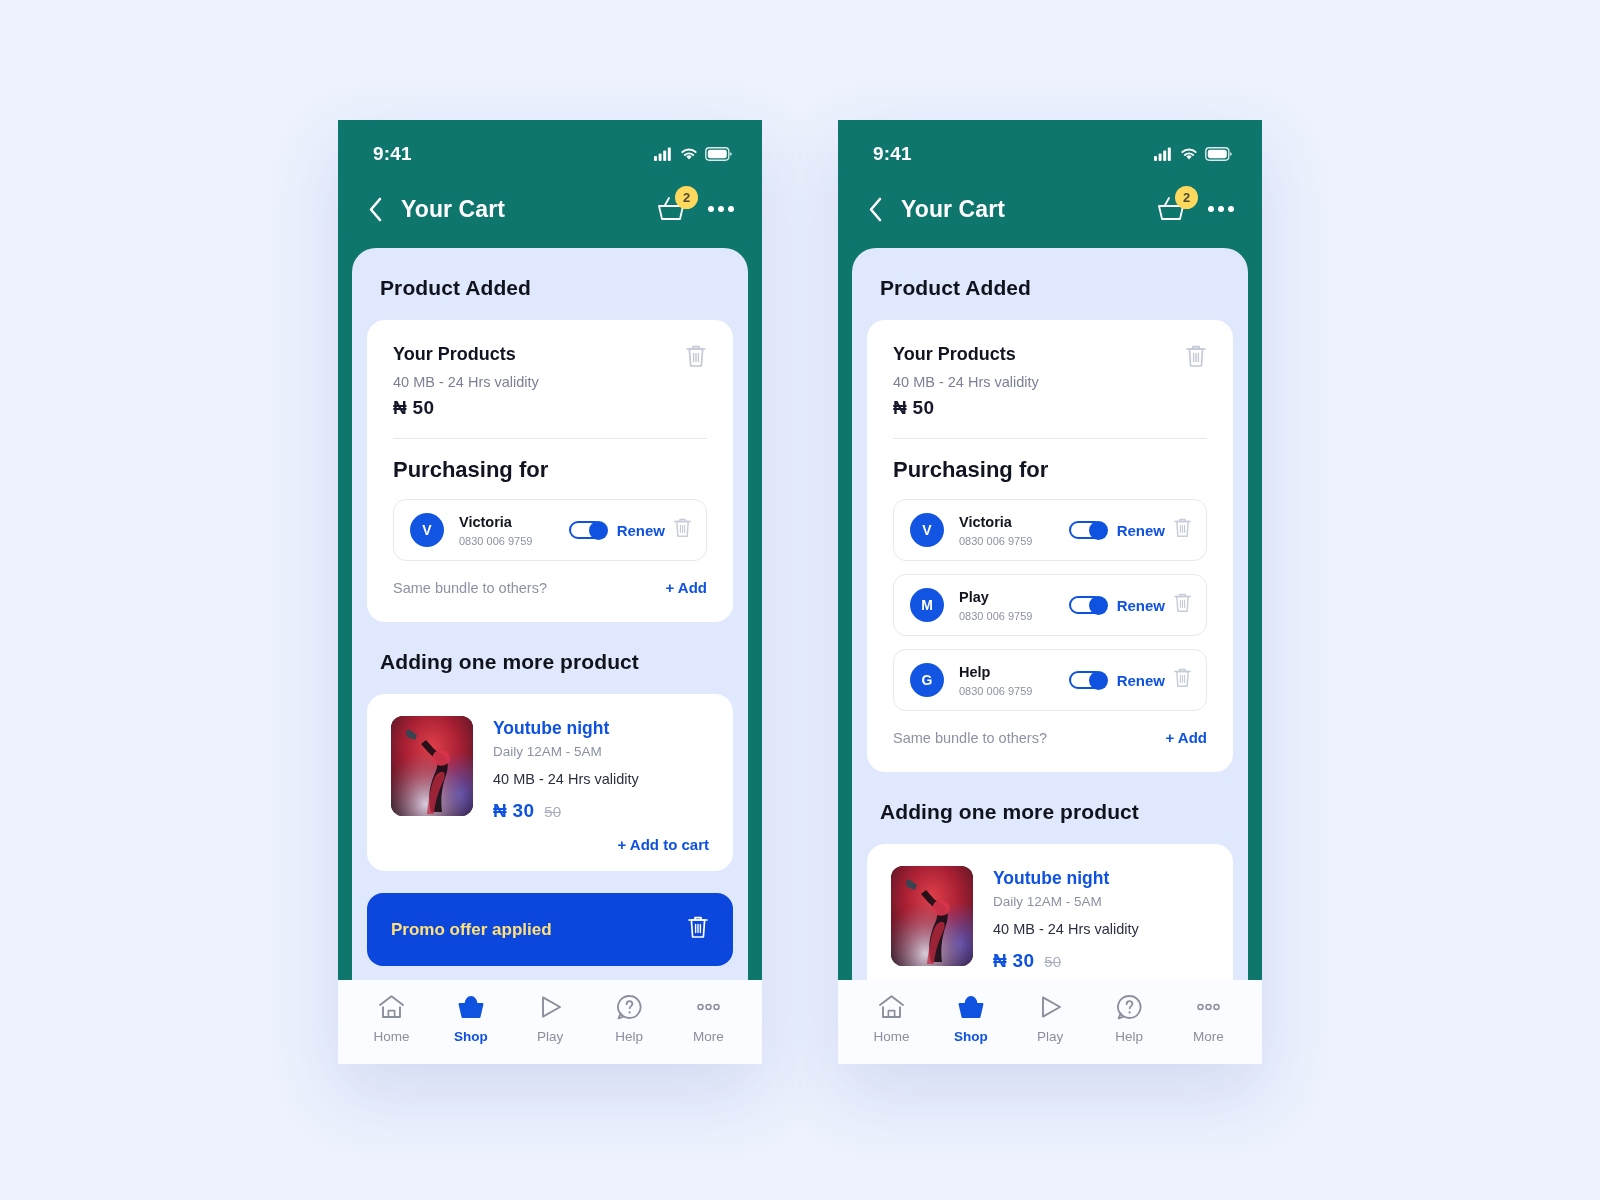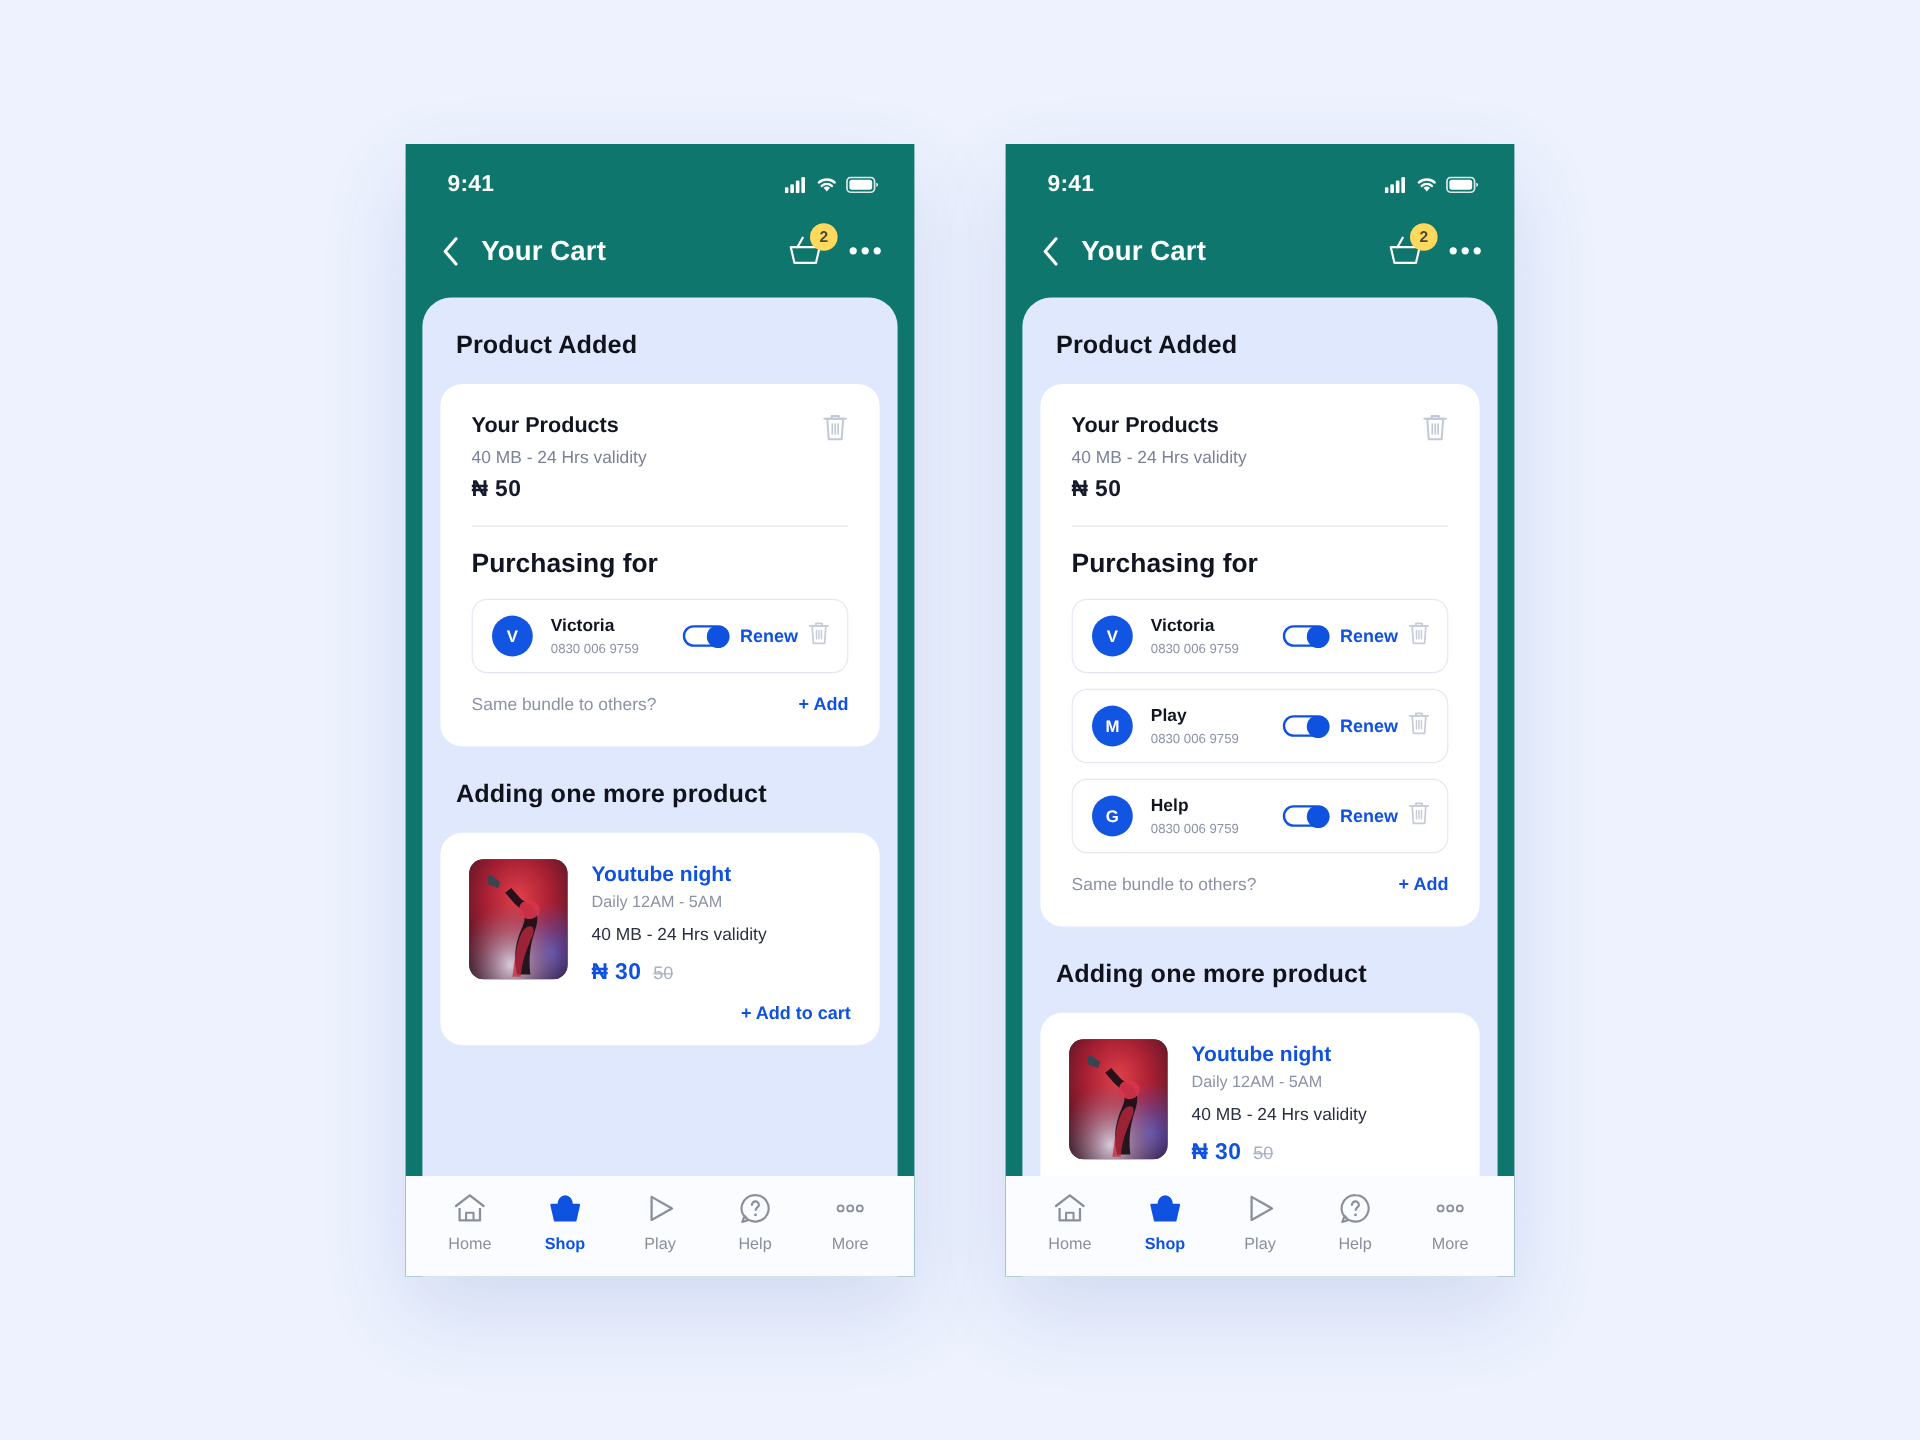--- a/index.html
+++ b/index.html
@@ -460,20 +460,31 @@
               <span class="promo-new">₦ 30</span>
               <span class="promo-old">50</span>
             </div>
           </div>
         </div>
         <div class="addcart-row">
           <div class="addcart">+ Add to cart</div>
         </div>
       </div>
 
+      <div class="promo-banner">
+        <div class="promo-banner-text">Promo offer applied</div>
+        <div>
+          <svg width="22" height="25" viewBox="0 0 22 25">
+            <path d="M2 5h18" stroke="#fff" stroke-width="1.7" stroke-linecap="round"></path>
+            <path d="M8 5V2.6h6V5" stroke="#fff" stroke-width="1.7" fill="none" stroke-linejoin="round"></path>
+            <path d="M4.4 5h13.2l-1.2 17H5.6z" stroke="#fff" stroke-width="1.7" fill="none" stroke-linejoin="round"></path>
+            <path d="M8.6 9.5v8M11 9.5v8M13.4 9.5v8" stroke="#fff" stroke-width="1.4" stroke-linecap="round"></path>
+          </svg>
+        </div>
+      </div>
     </div>
 
     <div class="bottomnav">
         <div class="navitem">
           <svg width="27" height="26" viewBox="0 0 27 26">
             <path d="M2 11 13.5 2.2 25 11" stroke="#8a8f9c" stroke-width="1.9" fill="none" stroke-linecap="round" stroke-linejoin="round"></path>
             <path d="M5 12.6V23h17V12.6" stroke="#8a8f9c" stroke-width="1.9" fill="none" stroke-linejoin="round"></path>
             <path d="M10.4 23v-6.3h6.2V23" stroke="#8a8f9c" stroke-width="1.7" fill="none" stroke-linejoin="round"></path>
           </svg>
           <span>Home</span>

